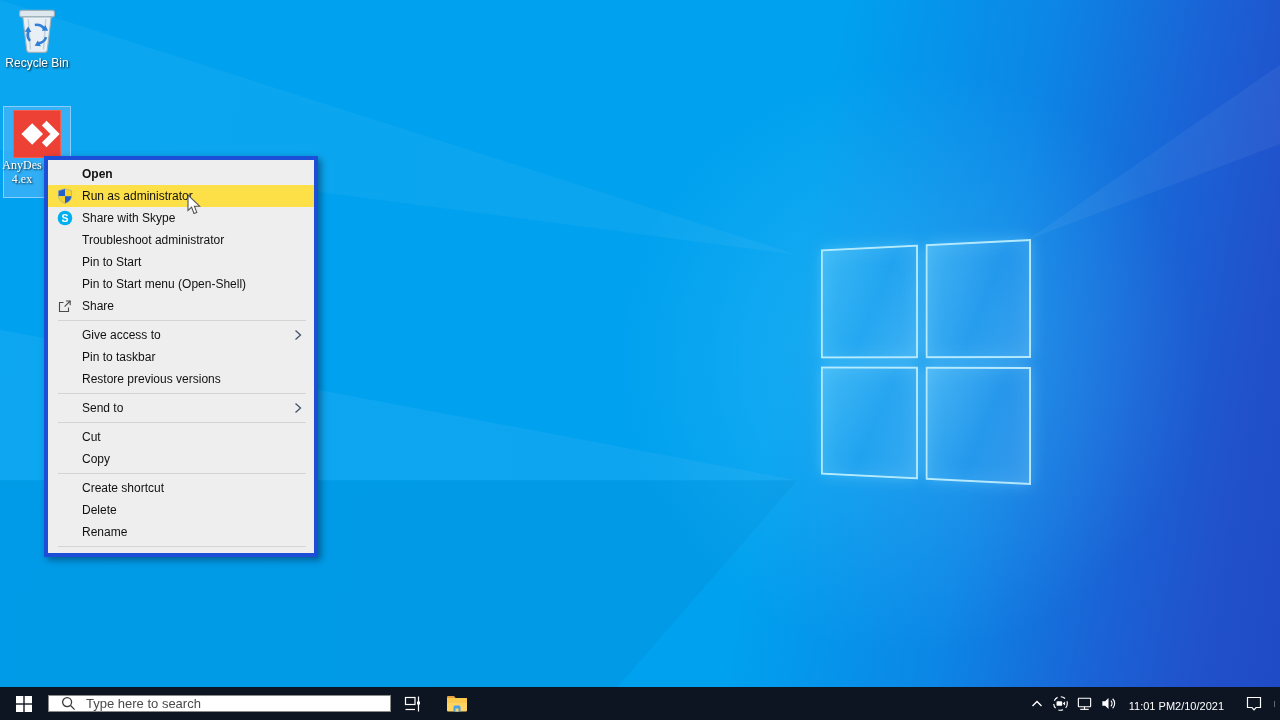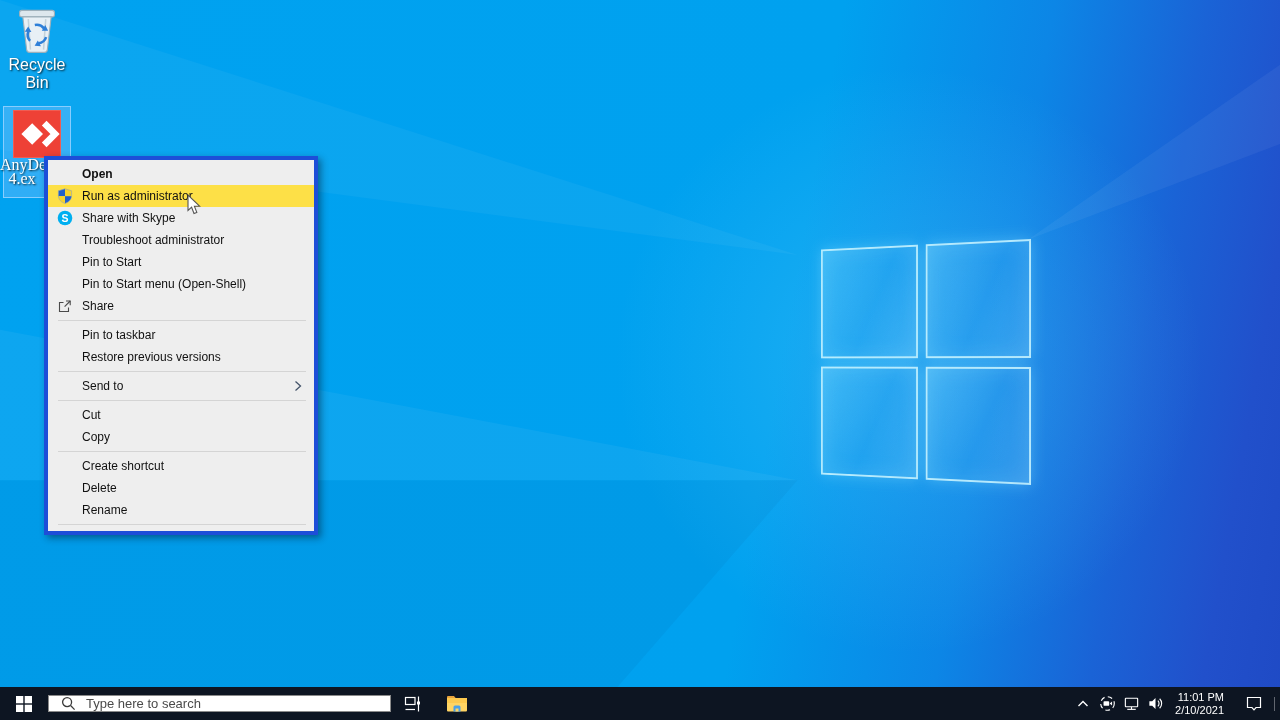--- a/index.html
+++ b/index.html
@@ -17,21 +17,21 @@
   .logo-glow { position:absolute; inset:0;
     background:radial-gradient(circle at 71% 50%, rgba(110,210,255,0.30), rgba(110,210,255,0) 30%); }
   .winlogo { position:absolute; left:791px; top:239px; width:240px; height:246px;
     transform:perspective(750px) rotateY(-17deg); transform-origin:100% 50%;
     display:grid; grid-template-columns:1fr 1fr; grid-template-rows:1fr 1fr; gap:9px; }
   .winlogo .pane { border:2px solid rgba(205,246,255,0.85);
     background:linear-gradient(115deg, rgba(140,220,255,0.33), rgba(70,175,246,0.15) 55%, rgba(125,210,255,0.26));
     box-shadow:0 0 14px rgba(130,220,255,0.40), inset 0 0 22px rgba(170,235,255,0.16); }
 
   
-  .desk-icon { position:absolute; width:74px; text-align:center; color:#fff; font-size:16px;
+  .desk-icon { position:absolute; width:74px; text-align:center; color:#fff; font-size:12px;
     text-shadow:1px 1px 2px rgba(0,0,0,0.85); }
   .desk-icon .glyph { width:48px; height:48px; margin:0 auto 2px; display:block; }
   .icon-recycle { left:0; top:6px; }
   .icon-anydesk { left:0; top:110px; }
   .selection-box { position:absolute; left:3px; top:106px; width:68px; height:92px;
     background:rgba(125,195,255,0.38); border:1px solid rgba(150,210,255,0.85); }
   .anydesk-tile { position:relative; width:48px; height:48px; margin:0 auto; background:#ee4136;
     box-shadow:0 0 0 1px rgba(255,255,255,0.15) inset; }
   .anydesk-label { width:44px; text-align:center; position:relative; line-height:14px;font-family:Liberation Serif, serif; }
 
@@ -57,21 +57,21 @@
   .tb-start { width:48px; display:flex; align-items:center; justify-content:center; }
   .tb-search { width:343px; background:#ffffff; border:1px solid #8a8a8a; display:flex;
     align-items:center; padding-left:12px; gap:10px; }
   .tb-search input { border:none; outline:none; flex:1; font-size:13px; color:#444;
     font-family:"Liberation Sans", sans-serif; background:transparent; }
   .tb-search input::placeholder { color:#4a4a4a; opacity:1; }
   .tb-btn { width:44px; display:flex; align-items:center; justify-content:center; }
   .tb-spacer { flex:1; }
   .tb-tray { display:flex; align-items:stretch; }
   .tray-btn { width:24px; display:flex; align-items:center; justify-content:center; }
-  .tb-clock { display:flex; flex-direction:column; justify-content:center; align-items:flex-end;
+  .tb-clock { display:flex; flex-direction:row; justify-content:center; align-items:flex-end;
     color:#fff; font-size:11px; line-height:13px; padding:0 10px 0 8px; }
   .tb-action { width:40px; display:flex; align-items:center; justify-content:center; }
   .tb-showdesk { width:6px; border-left:1px solid rgba(255,255,255,0.35); margin:6px 0; }
 </style>
 </head>
 <body>
 
 <div class="wallpaper">
   <div class="ray ray3"></div>
   <div class="ray ray1"></div>
@@ -180,20 +180,29 @@
         <svg viewBox="0 0 16 16" width="16" height="16" fill="none" stroke="#4a4a4a" stroke-width="1.1">
       <path d="M6.5 4.5 H2.5 V13.5 H11.5 V9.5"></path>
       <path d="M9 3 H13.2 V7.2"></path>
       <path d="M13.2 3 L7.6 8.6"></path>
         </svg>
       </span>
     <span class="mi-label">Share</span>
 
   </div>
     <div class="menu-separator"></div>
+    <div class="menu-item has-sub">
+    <span class="mi-icon"></span>
+    <span class="mi-label">Give access to</span>
+    <span class="mi-arrow">
+      <svg viewBox="0 0 16 16" width="16" height="16" fill="none" stroke="#44546a" stroke-width="1.3">
+        <path d="M5.5 3.5 L10.5 8 L5.5 12.5"></path>
+      </svg>
+    </span>
+  </div>
     <div class="menu-item">
     <span class="mi-icon"></span>
     <span class="mi-label">Pin to taskbar</span>
 
   </div>
     <div class="menu-item">
     <span class="mi-icon"></span>
     <span class="mi-label">Restore previous versions</span>
 
   </div>

